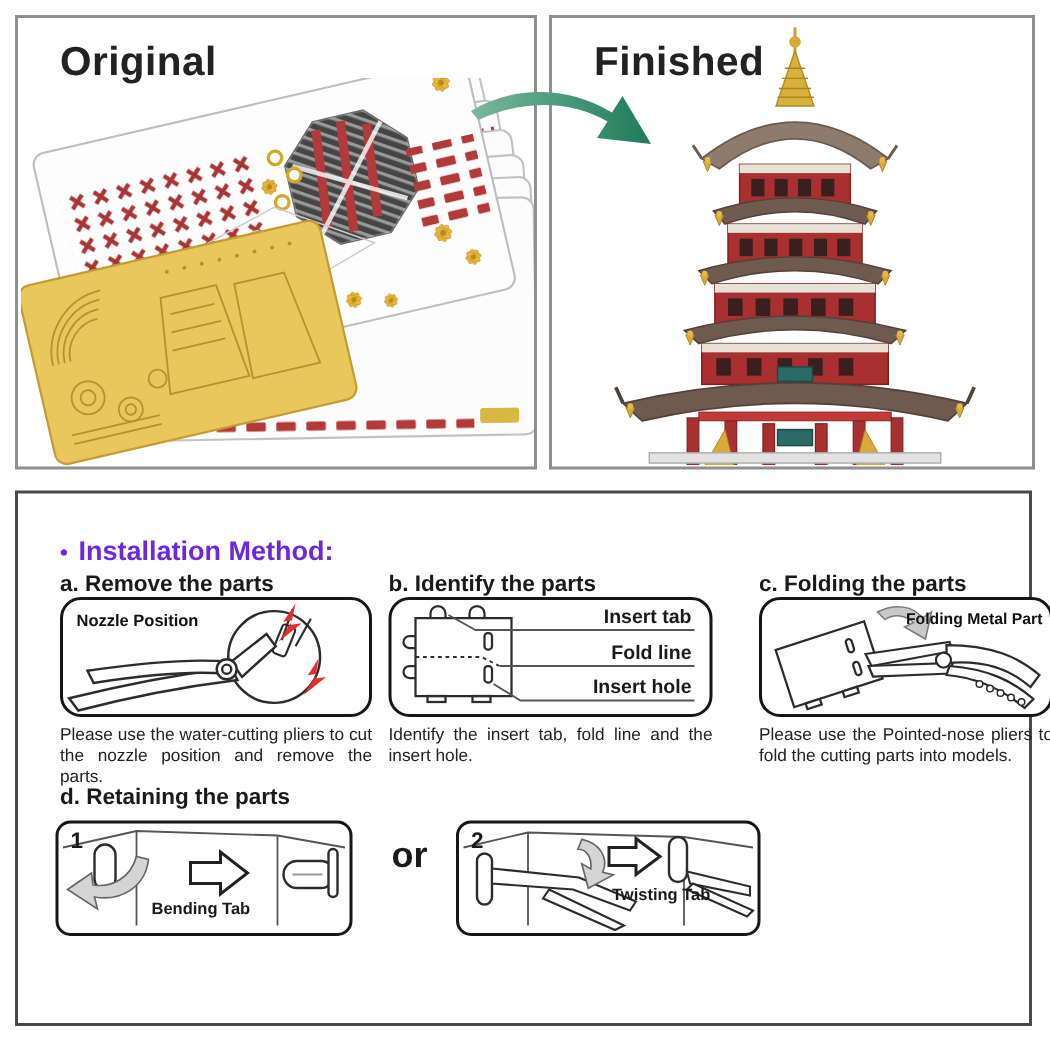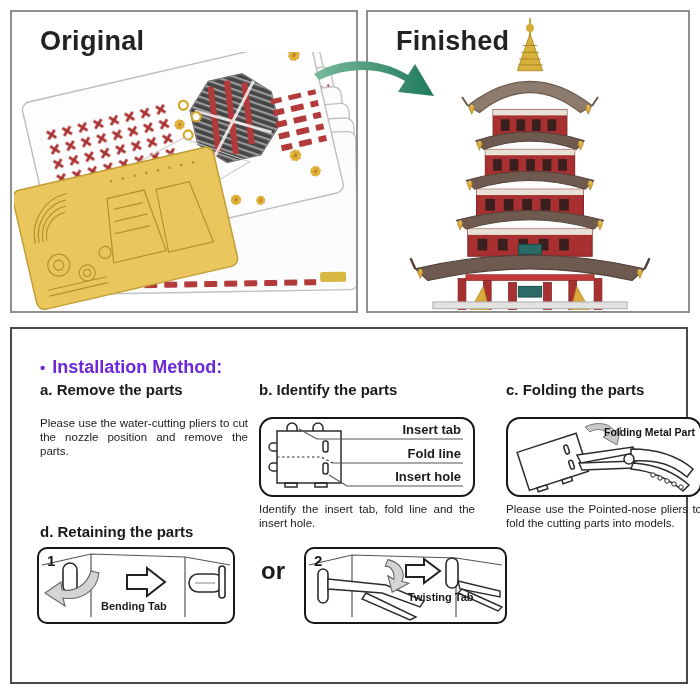--- a/index.html
+++ b/index.html
@@ -18,21 +18,21 @@
   
   .instruction-box{position:absolute;left:10px;top:327px;width:678px;height:357px;
                    border:2px solid #4a4a4a;background:#fff;box-sizing:border-box;}
   .im-heading{position:absolute;left:28px;top:28px;font-size:18px;font-weight:600;color:#6d28d9;}
   .im-heading .bullet{margin-right:7px;font-size:15px;}
 
   .step{position:absolute;top:52px;}
   .step-a{left:28px;width:208px;}
   .step-b{left:247px;width:216px;}
   .step-c{left:474px;width:196px;padding-left:20px;}
-  .step-title{font-size:15px;font-weight:bold;margin:0 0 19px 0;}
+  .step-title{font-size:15px;font-weight:bold;margin:0 0 0 0;}
   .diagram{position:relative;height:80px;border:2.5px solid #161616;border-radius:14px;background:#fff;box-sizing:border-box;}
   .diagram svg{position:absolute;left:0;top:0;width:100%;height:100%;}
   .caption{margin:6px 0 0 0;font-size:11.5px;line-height:1.2;text-align:justify;color:#222;}
 
   .diag-label{position:absolute;font-size:11px;font-weight:bold;color:#111;white-space:nowrap;}
   .lbl-nozzle{left:9px;top:8px;}
   .lbl-folding{right:5px;top:7px;font-size:10.5px;}
   .b-label{position:absolute;right:12px;font-size:13px;font-weight:bold;}
   .b-label.l1{top:3px;} .b-label.l2{top:27px;} .b-label.l3{top:50px;}
 
@@ -288,20 +288,44 @@
   </div>
 
   <div class="instruction-box">
 
     <div class="im-heading">
       <span class="bullet">•</span><span>Installation Method:</span>
     </div>
 
     <div class="step step-a">
       <div class="step-title">a. Remove the parts</div>
+      <div class="diagram">
+        <svg viewBox="0 0 200 74">
+          <circle cx="138" cy="37" r="30" fill="none" stroke="#2c2c2c" stroke-width="1.6"></circle>
+
+          <g fill="none" stroke="#2c2c2c" stroke-width="1.4">
+            <path d="M150,6 L143,26 M162,12 L152,30"></path>
+            <rect x="140" y="16" width="9" height="20" rx="2" transform="rotate(22 144 26)"></rect>
+          </g>
+
+          <g fill="#fff" stroke="#2c2c2c" stroke-width="1.6">
+            <path d="M4,64 C40,55 78,48 110,44 L114,52 C82,56 44,63 10,72 Z"></path>
+            <path d="M16,46 C50,41 84,38 108,40 L107,48 C84,46 52,49 20,54 Z"></path>
+            <path d="M110,40 L133,22 L139,30 L117,50 Z"></path>
+            <circle cx="107" cy="45" r="6.5"></circle>
+            <circle cx="107" cy="45" r="3"></circle>
+          </g>
+
+          <g fill="#e02f2f">
+            <polygon points="152,2 144,14 150,13 141,27 156,15 149,16"></polygon>
+            <polygon points="167,38 160,49 166,48 157,62 172,50 165,51"></polygon>
+          </g>
+        </svg>
+        <div class="diag-label lbl-nozzle">Nozzle Position</div>
+      </div>
       <p class="caption">Please use the water-cutting pliers to cut the nozzle position and remove the parts.</p>
     </div>
 
     <div class="step step-b">
       <div class="step-title">b. Identify the parts</div>
       <div class="diagram">
         <svg viewBox="0 0 208 76">
           <g fill="none" stroke="#2c2c2c" stroke-width="1.5">
             <path d="M14,12 H78 V64 H14 Z"></path>
             <path d="M24,12 v-3 a5,5 0 0 1 10,0 v3 M50,12 v-3 a5,5 0 0 1 10,0 v3"></path>

